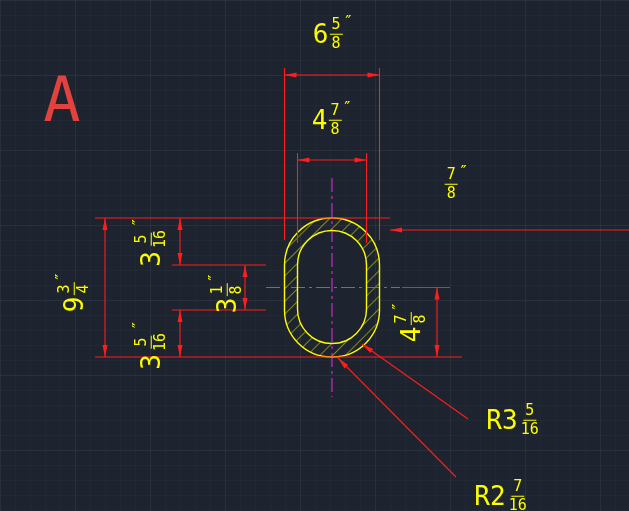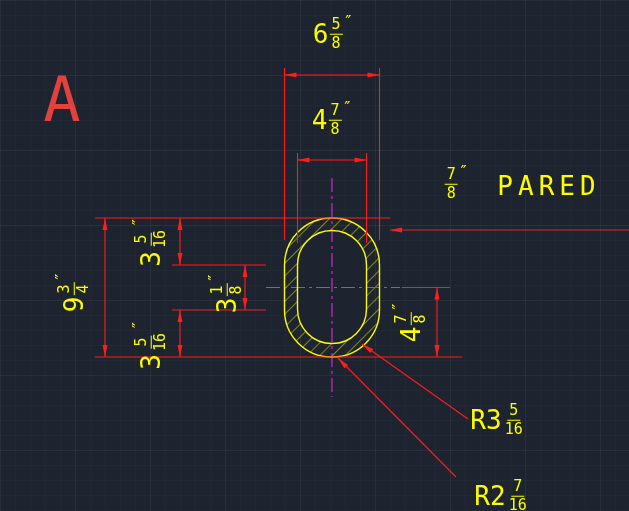--- a/index.html
+++ b/index.html
@@ -136,21 +136,20 @@
   </div>
 
   <div class="txt" style="left:456px; top:184px">
     <span class="frac">
         <span class="num">7</span>
         <span class="den">8</span>
       </span>
       <span class="unit">″</span>
   </div>
 
-  <div class="txt pared" style="left:549px; top:186px">PARED</div>
 
   <div class="txt vert" style="left:74px; top:292px">
     <span>9</span>
       <span class="frac">
         <span class="num">3</span>
         <span class="den">4</span>
       </span>
       <span class="unit">″</span>
   </div>
 
@@ -183,21 +182,21 @@
 
   <div class="txt vert" style="left:411px; top:322px">
     <span>4</span>
       <span class="frac">
         <span class="num">7</span>
         <span class="den">8</span>
       </span>
       <span class="unit">″</span>
   </div>
 
-  <div class="txt" style="left:498px; top:420px">
+  <div class="txt" style="left:514px; top:420px">
     <span>R3</span>
       <span class="frac">
         <span class="num">5</span>
         <span class="den">16</span>
       </span>
   </div>
 
   <div class="txt" style="left:502px; top:496px">
     <span>R2</span>
       <span class="frac">

